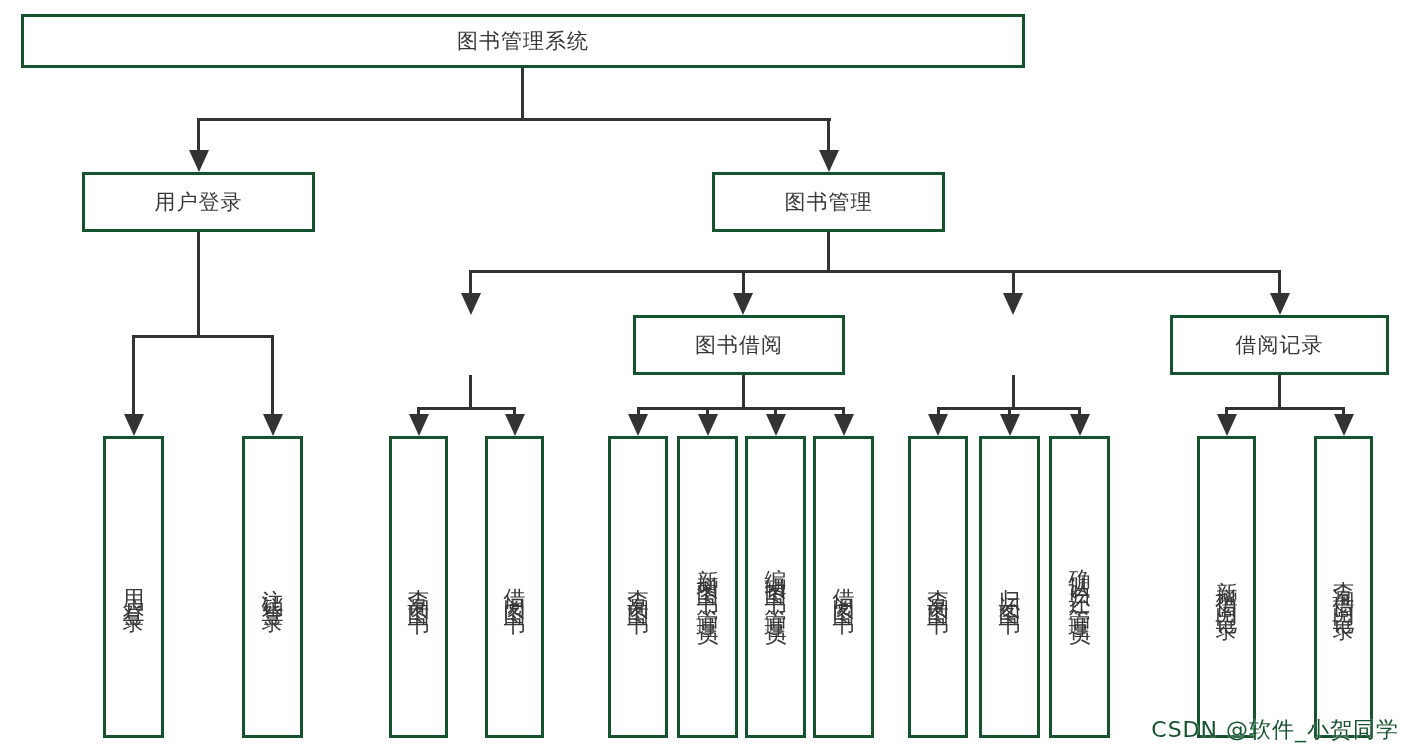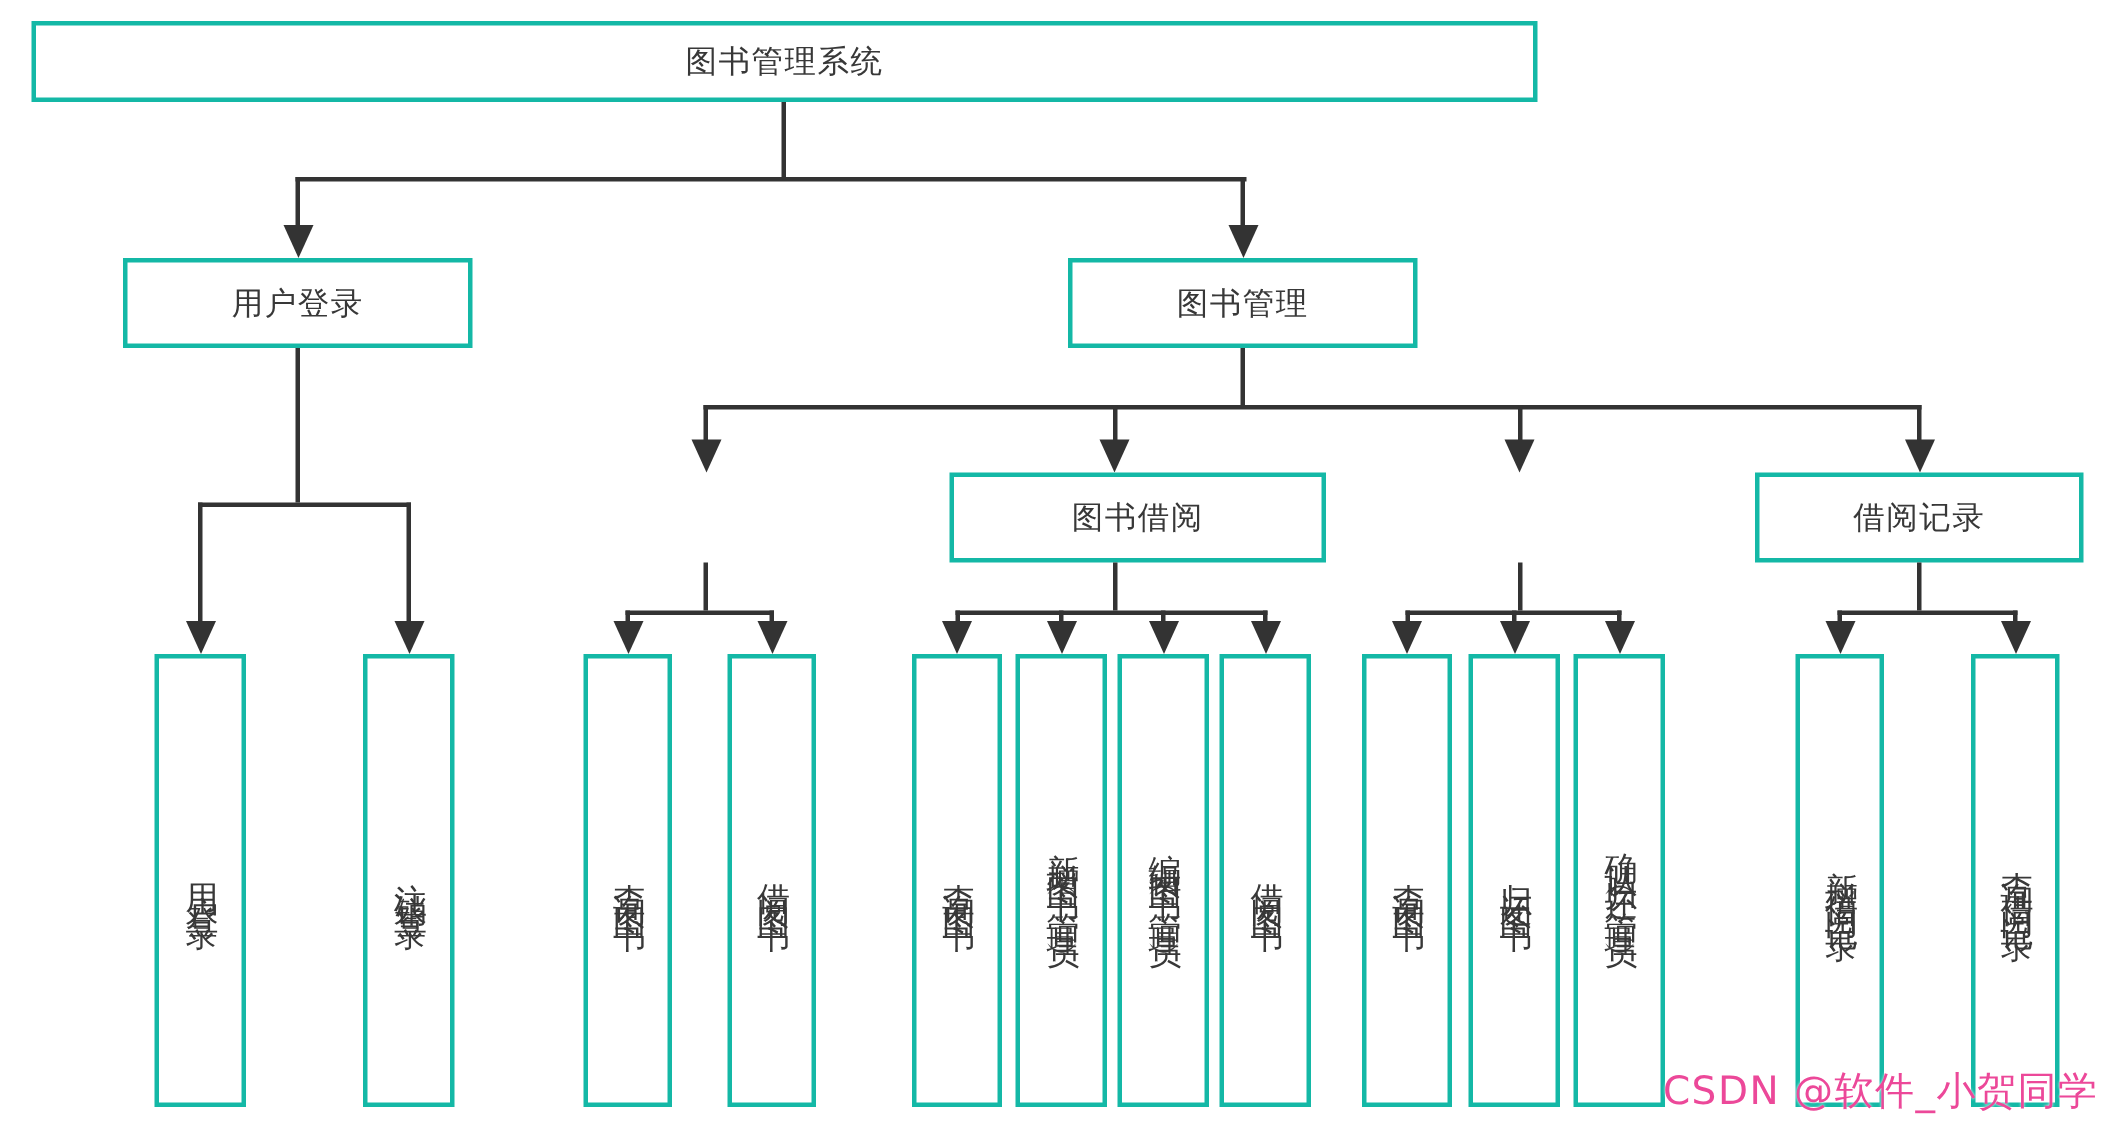--- a/index.html
+++ b/index.html
@@ -1,38 +1,38 @@
 <!DOCTYPE html>
 <html><head>
 <meta charset="utf-8">
 <style>
   * { margin:0; padding:0; box-sizing:border-box; }
   body { background:#fff; font-family:"DejaVu Sans","Liberation Sans",sans-serif; }
   .canvas {
     position:relative; width:1405px; height:747px; background:#ffffff; overflow:hidden;
   }
   .node {
-    position:absolute; background:#fff; border:3px solid #14b8a6;
+    position:absolute; background:#fff; border:3px solid #14532d;
     display:flex; align-items:center; justify-content:center;
     color:#383838; font-size:21px; letter-spacing:1px;
   }
   .leaf span {
     writing-mode:vertical-rl; text-orientation:mixed;
     font-size:22px; letter-spacing:8px; color:#383838; line-height:1.1;
   }
   .vline { position:absolute; width:3px; background:#333; }
   .hline { position:absolute; height:3px; background:#333; }
   .arrow {
     position:absolute; width:0; height:0;
     border-left:10px solid transparent; border-right:10px solid transparent;
     border-top:22px solid #333;
   }
   .watermark {
     position:absolute; right:6px; bottom:2px;
-    font-size:26px; color:#ec4899; letter-spacing:1px;
+    font-size:22px; color:#14532d; letter-spacing:1px;
     text-shadow:0 0 2px #ffffff;
   }
 </style>
 </head>
 <body>
 
 <div class="canvas">
 
   <div class="node" style="left:21px; top:14px; width:1004px; height:54px">
     <span>图书管理系统</span>
@@ -63,21 +63,21 @@
   <div class="hline" style="left:469px; top:270px; width:812px"></div>
   <div class="vline" style="left:469px; top:270px; height:25px"></div>
   <div class="arrow" style="left:460.5px; top:293px"></div>
   <div class="vline" style="left:741.5px; top:270px; height:25px"></div>
   <div class="arrow" style="left:733px; top:293px"></div>
   <div class="vline" style="left:1011.5px; top:270px; height:25px"></div>
   <div class="arrow" style="left:1003px; top:293px"></div>
   <div class="vline" style="left:1278px; top:270px; height:25px"></div>
   <div class="arrow" style="left:1269.5px; top:293px"></div>
 
-  <div class="node" style="left:633px; top:315px; width:251px; height:60px">
+  <div class="node" style="left:633px; top:315px; width:212px; height:60px">
     <span>图书借阅</span>
   </div>
   <div class="node" style="left:1170px; top:315px; width:219px; height:60px">
     <span>借阅记录</span>
   </div>
 
   <div class="vline" style="left:469px; top:375px; height:32px"></div>
   <div class="hline" style="left:417px; top:407px; width:99px"></div>
   <div class="vline" style="left:417px; top:407px; height:9px"></div>
   <div class="arrow" style="left:408.5px; top:414px"></div>

